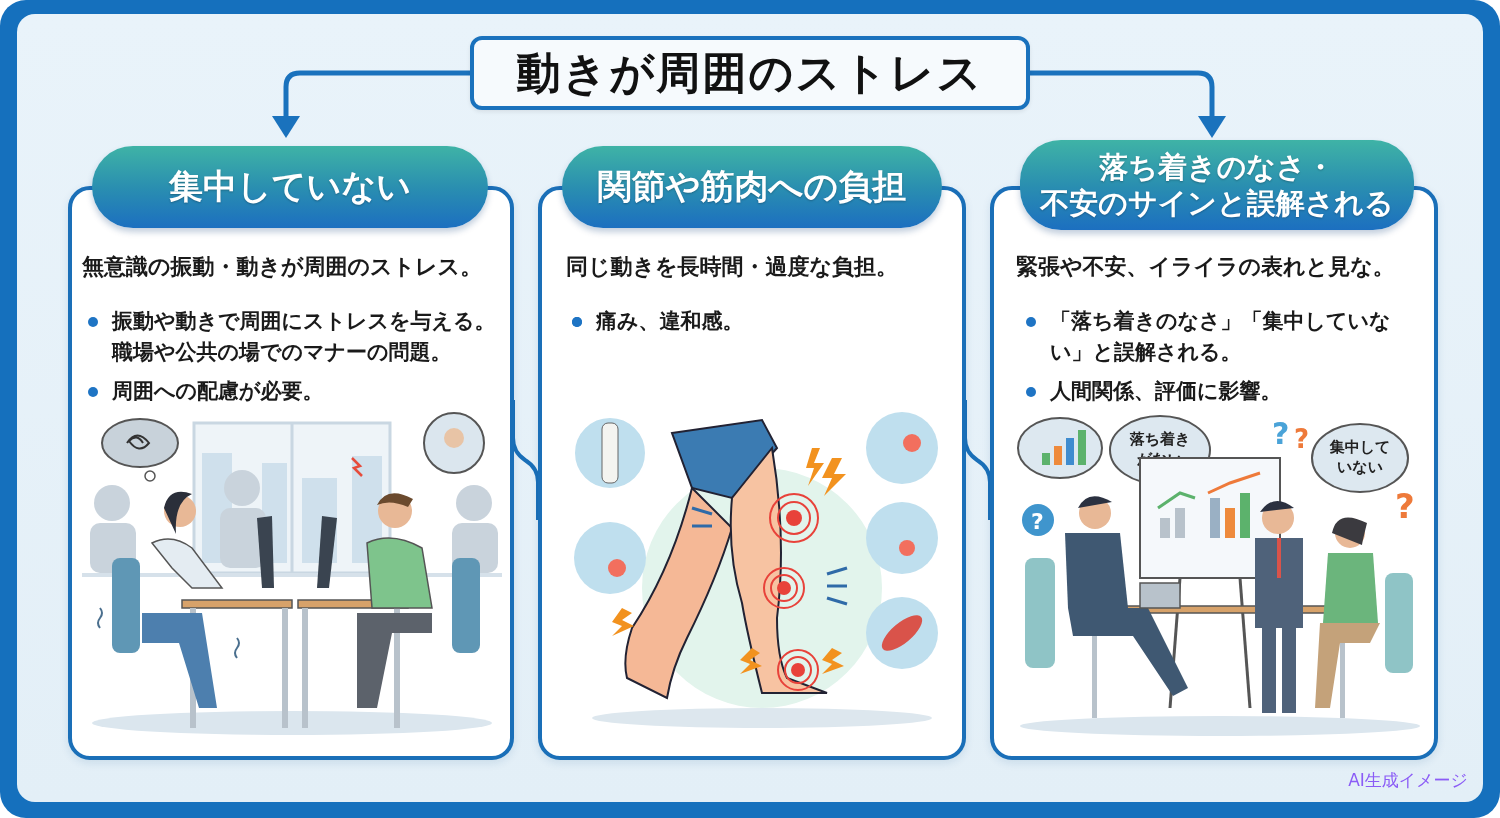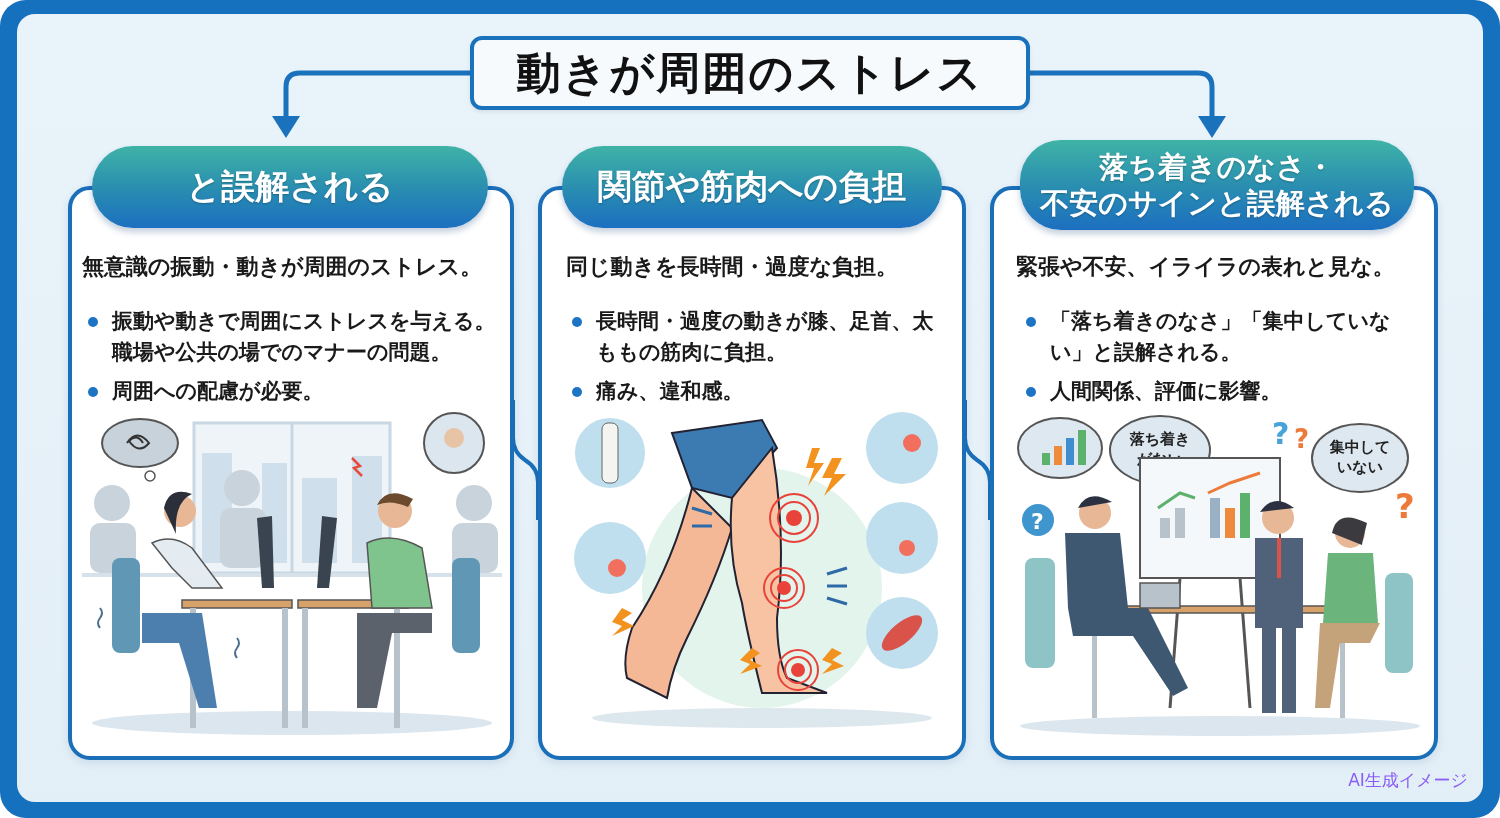--- a/index.html
+++ b/index.html
@@ -88,21 +88,21 @@
   <path d="M513 400 V438 Q513 452 525 460 Q538 468 538 482 V520" fill="none" stroke="#1a6fb8" stroke-width="4"></path>
   <path d="M965 400 V438 Q965 452 977 460 Q990 468 990 482 V520" fill="none" stroke="#1a6fb8" stroke-width="4"></path>
 </svg>
 
 <div class="title-box">
   <span>動きが周囲のストレス</span>
 </div>
 
 <div class="panel p1"></div>
 <div class="pill p1">
-  <span>と誤解される</span>
+  <span>集中していない</span>
 </div>
 <div class="summary p1">無意識の振動・動きが周囲のストレス。</div>
 <ul class="bullets p1">
   <li><i class="dot"></i><span>振動や動きで周囲にストレスを与える。職場や公共の場でのマナーの問題。</span></li>
   <li><i class="dot"></i><span>周囲への配慮が必要。</span></li>
 </ul>
 <div class="illus p1">
   <svg viewBox="0 0 420 330">
     <ellipse cx="210" cy="315" rx="200" ry="12" fill="#dbe6ee"></ellipse>
 
@@ -155,21 +155,21 @@
     <path d="M270 50 l8 8 -6 2 8 8" fill="none" stroke="#e64c3c" stroke-width="2.5"></path>
   </svg>
 </div>
 
 <div class="panel p2"></div>
 <div class="pill p2">
   <span>関節や筋肉への負担</span>
 </div>
 <div class="summary p2">同じ動きを長時間・過度な負担。</div>
 <ul class="bullets p2">
-  <li><i class="dot"></i><span>長時間・過度の動きが膝、足首、太ももの筋肉に負担。</span></li>
+  <li><i class="dot"></i></li>
   <li><i class="dot"></i><span>痛み、違和感。</span></li>
 </ul>
 <div class="illus p2">
   <svg viewBox="0 0 392 330">
     <circle cx="200" cy="180" r="120" fill="#e2f4ec"></circle>
     <ellipse cx="200" cy="310" rx="170" ry="10" fill="#dde7ee"></ellipse>
 
     <circle cx="48" cy="45" r="36" fill="#bfdfee" stroke="#fff" stroke-width="2"></circle>
     <rect x="40" y="15" width="16" height="60" rx="6" fill="#f4f4f0" stroke="#666" stroke-width="1"></rect>
     <circle cx="48" cy="150" r="36" fill="#bfdfee"></circle>

